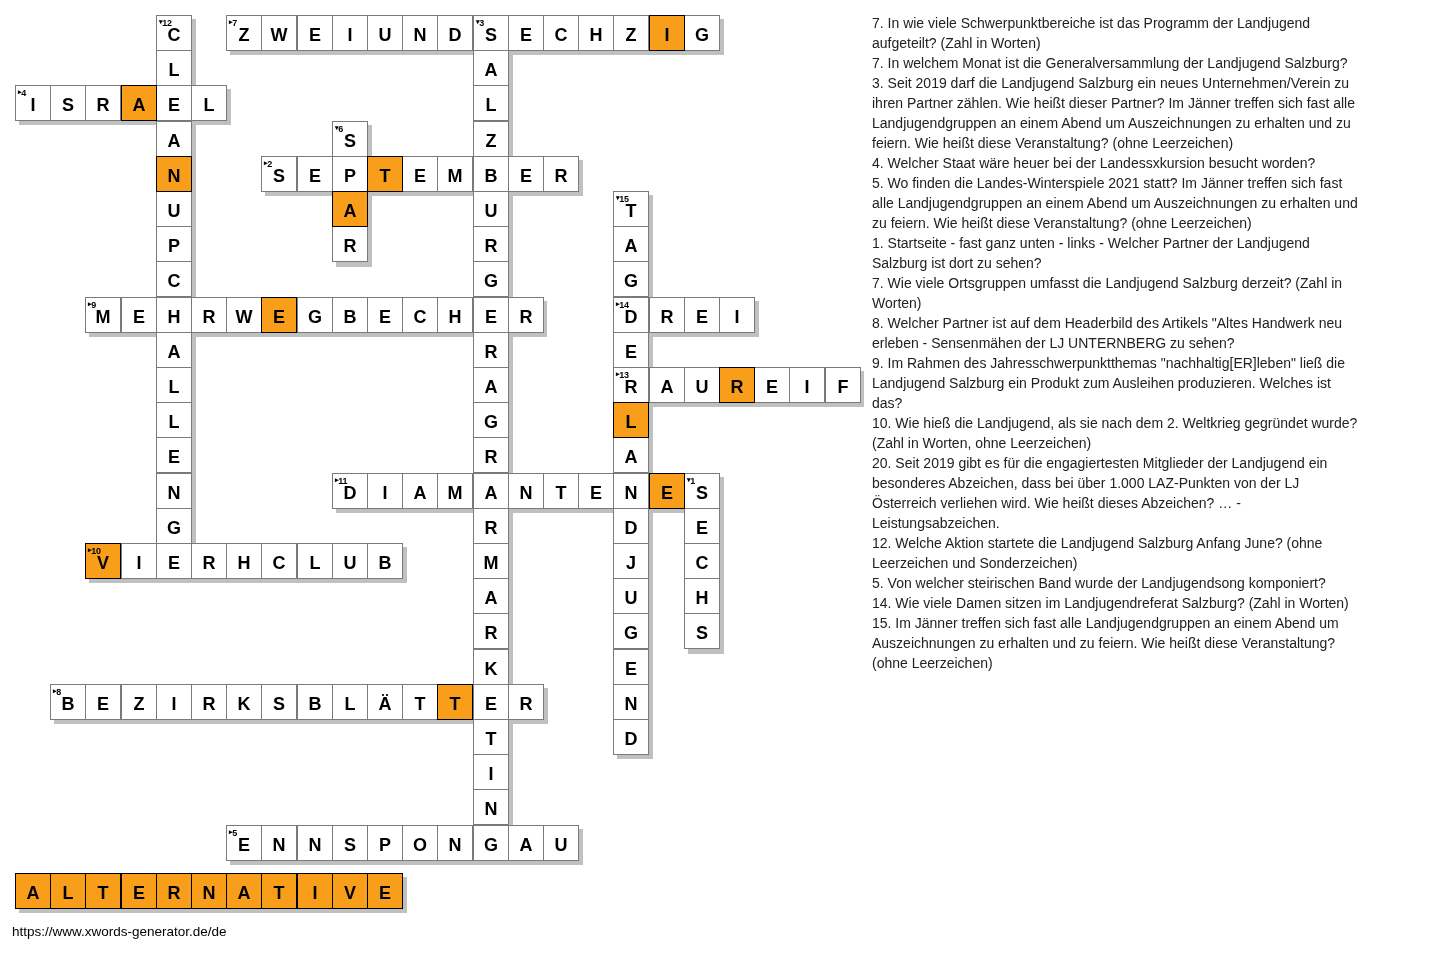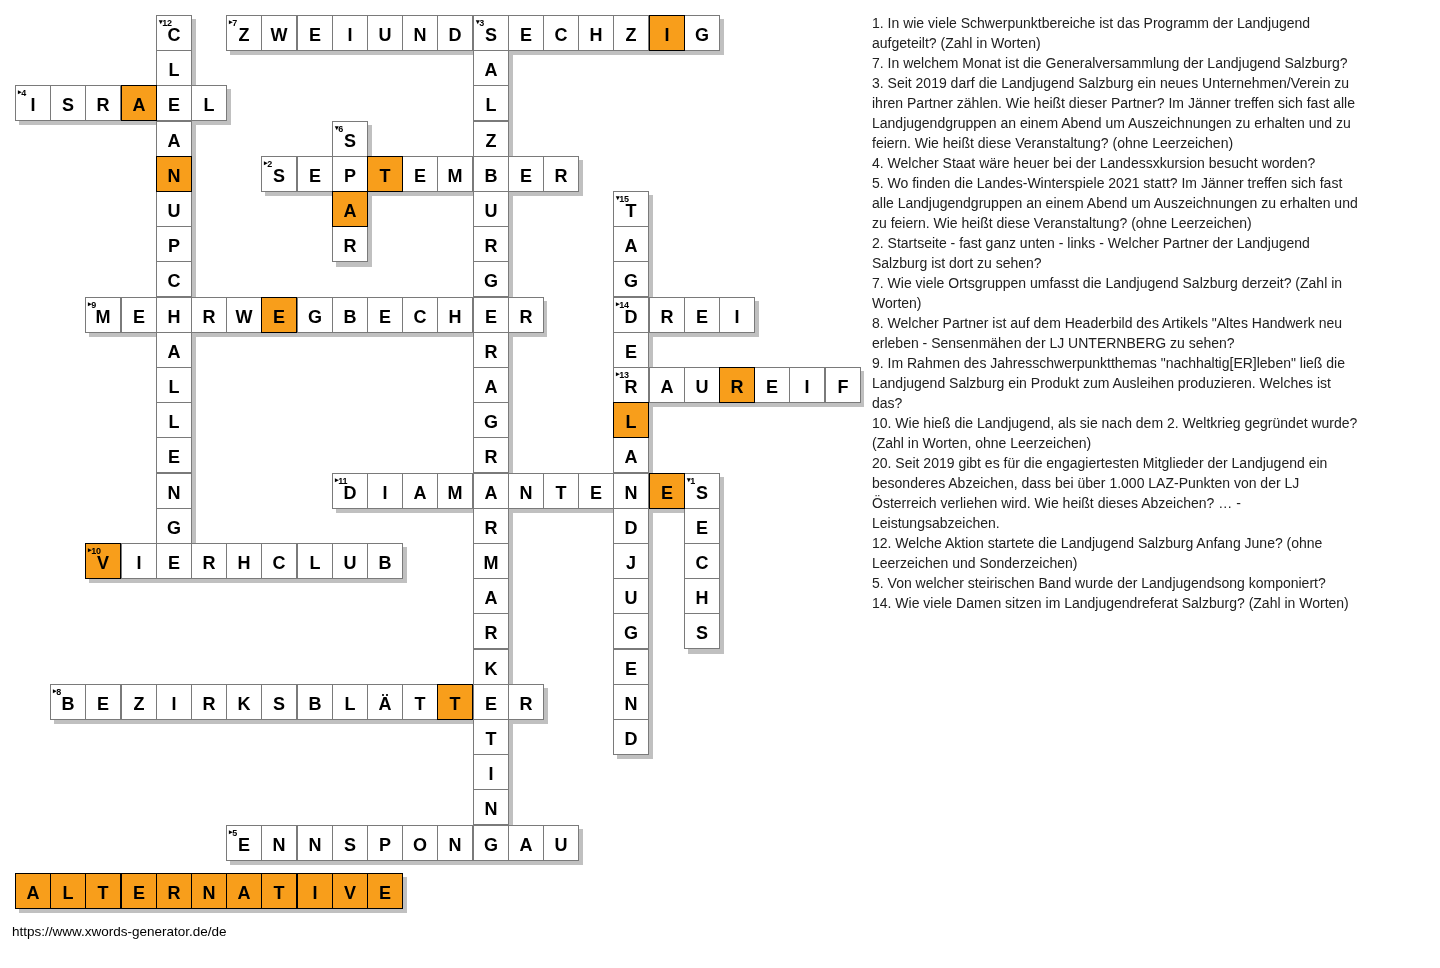--- a/index.html
+++ b/index.html
@@ -548,31 +548,32 @@
     </div>
     <div class="cell orange" style="left: 332px; top: 873px;">
       <span class="letter">V</span>
     </div>
     <div class="cell orange" style="left: 367px; top: 873px;">
       <span class="letter">E</span>
     </div>
   </div>
 
 <div id="clues">
-    <p class="clue">1. In wie viele Schwerpunktbereiche ist das Programm der Landjugend aufgeteilt? (Zahl in Worten)</p>
+    <p class="clue">7. In wie viele Schwerpunktbereiche ist das Programm der Landjugend aufgeteilt? (Zahl in Worten)</p>
     <p class="clue">7. In welchem Monat ist die Generalversammlung der Landjugend Salzburg?</p>
     <p class="clue">3. Seit 2019 darf die Landjugend Salzburg ein neues Unternehmen/Verein zu ihren Partner zählen. Wie heißt dieser Partner? Im Jänner treffen sich fast alle Landjugendgruppen an einem Abend um Auszeichnungen zu erhalten und zu feiern. Wie heißt diese Veranstaltung? (ohne Leerzeichen)</p>
     <p class="clue">4. Welcher Staat wäre heuer bei der Landessxkursion besucht worden?</p>
     <p class="clue">5. Wo finden die Landes-Winterspiele 2021 statt? Im Jänner treffen sich fast alle Landjugendgruppen an einem Abend um Auszeichnungen zu erhalten und zu feiern. Wie heißt diese Veranstaltung? (ohne Leerzeichen)</p>
-    <p class="clue">2. Startseite - fast ganz unten - links - Welcher Partner der Landjugend Salzburg ist dort zu sehen?</p>
+    <p class="clue">1. Startseite - fast ganz unten - links - Welcher Partner der Landjugend Salzburg ist dort zu sehen?</p>
     <p class="clue">7. Wie viele Ortsgruppen umfasst die Landjugend Salzburg derzeit? (Zahl in Worten)</p>
     <p class="clue">8. Welcher Partner ist auf dem Headerbild des Artikels "Altes Handwerk neu erleben - Sensenmähen der LJ UNTERNBERG zu sehen?</p>
     <p class="clue">9. Im Rahmen des Jahresschwerpunktthemas "nachhaltig[ER]leben" ließ die Landjugend Salzburg ein Produkt zum Ausleihen produzieren. Welches ist das?</p>
     <p class="clue">10. Wie hieß die Landjugend, als sie nach dem 2. Weltkrieg gegründet wurde? (Zahl in Worten, ohne Leerzeichen)</p>
     <p class="clue">20. Seit 2019 gibt es für die engagiertesten Mitglieder der Landjugend ein besonderes Abzeichen, dass bei über 1.000 LAZ-Punkten von der LJ Österreich verliehen wird. Wie heißt dieses Abzeichen? … -Leistungsabzeichen.</p>
     <p class="clue">12. Welche Aktion startete die Landjugend Salzburg Anfang June? (ohne Leerzeichen und Sonderzeichen)</p>
     <p class="clue">5. Von welcher steirischen Band wurde der Landjugendsong komponiert?</p>
     <p class="clue">14. Wie viele Damen sitzen im Landjugendreferat Salzburg? (Zahl in Worten)</p>
+    <p class="clue">15. Im Jänner treffen sich fast alle Landjugendgruppen an einem Abend um Auszeichnungen zu erhalten und zu feiern. Wie heißt diese Veranstaltung? (ohne Leerzeichen)</p>
   </div>
 
 <div id="footer">
   <div>https://www.xwords-generator.de/de</div>
 </div>
 
 </body></html>

